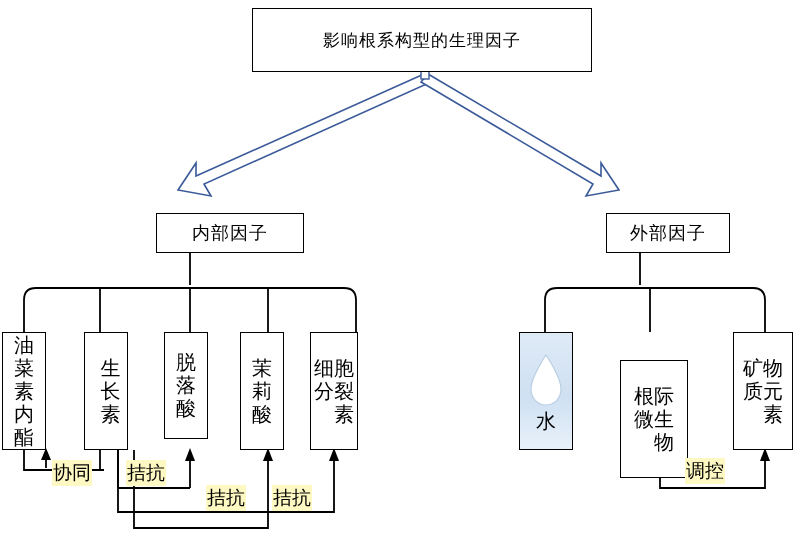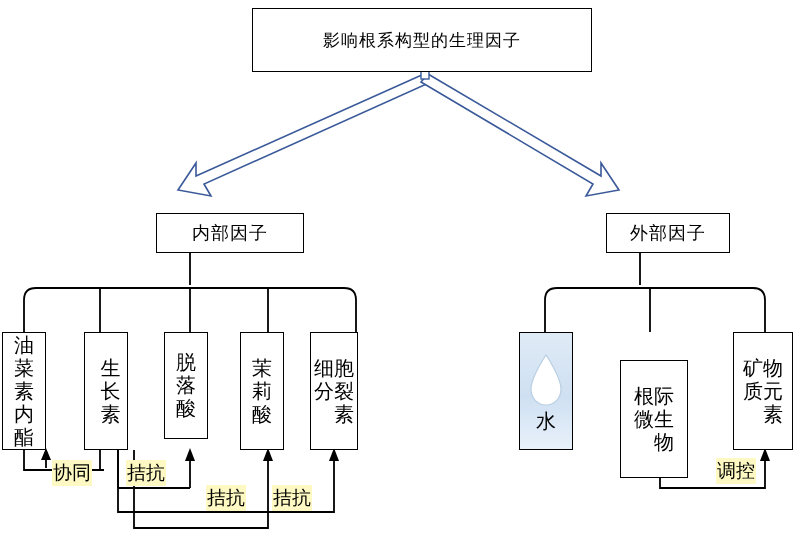--- a/index.html
+++ b/index.html
@@ -172,15 +172,15 @@
     <span class="leaf-text wide2">根际微生物</span>
   </div>
   <div class="node leaf" style="left:733px; top:332px; width:60px; height:118px;">
     <span class="leaf-text wide2">矿物质元素</span>
   </div>
 
   <div class="edge-label" style="left:52px; top:460px;">协同</div>
   <div class="edge-label" style="left:126px; top:460px;">拮抗</div>
   <div class="edge-label" style="left:206px; top:485px;">拮抗</div>
   <div class="edge-label" style="left:272px; top:485px;">拮抗</div>
-  <div class="edge-label" style="left:716px; top:458px;">调控</div>
+  <div class="edge-label" style="left:685px; top:458px;">调控</div>
 
 </div>
 
 </body></html>

